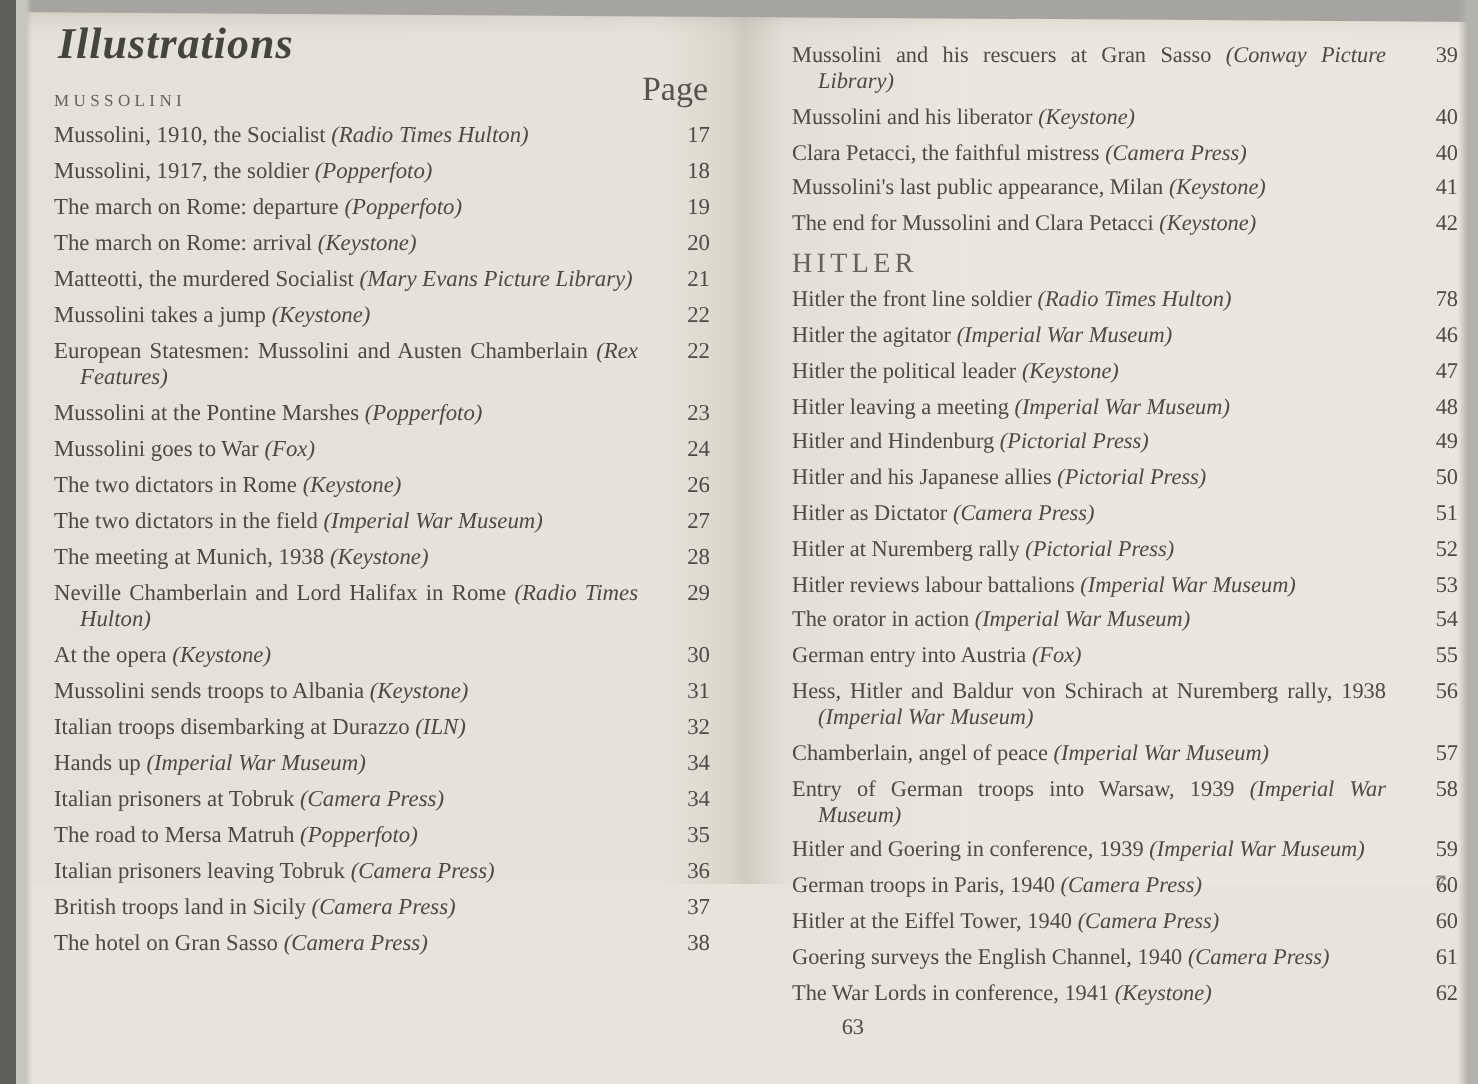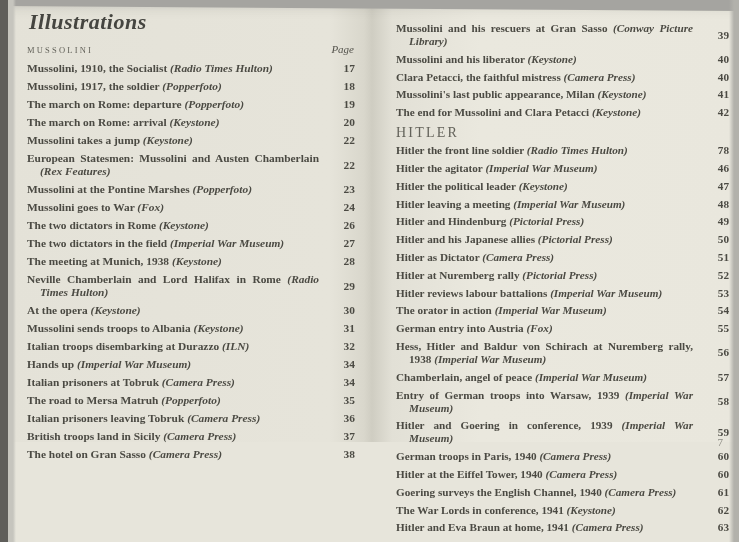--- a/index.html
+++ b/index.html
@@ -44,28 +44,28 @@
     font-style:italic;font-weight:600;
     font-size:22px;line-height:28px;letter-spacing:.5px;color:#454540;
   }
   .sec-row{
     display:flex;justify-content:space-between;align-items:flex-end;
     height:13px;margin-bottom:7px;gap:40px;
   }
   .sec-heading{
     font-size:8.5px;letter-spacing:2.2px;color:#63625a;font-weight:400;
   }
-  .page-label{font-style:italic;font-size:11px;color:#54534c;padding-right:1px;margin-top:16px;}
+  .page-label{font-size:17px;color:#54534c;padding-right:1px;margin-top:16px;}
 
   .sec-heading-right{
     font-size:14px;letter-spacing:2.2px;color:#63625a;
     margin:6px 0 8px 0;height:11px;
   }
 
-  .row{display:flex;align-items:center;margin-bottom:5px;font-weight:bold;}
+  .row{display:flex;align-items:flex-start;margin-bottom:5px;}
   .page-right .row{margin-bottom:4.8px;}
   .etitle{
     flex:1;font-size:11.4px;line-height:13px;
     padding-left:13px;text-indent:-13px;text-align:justify;
   }
   .page-right .etitle{font-size:11.2px;}
   .ecredit{font-style:italic;}
   .enum{
     width:30px;margin-left:6px;flex-shrink:0;
     font-size:11.4px;line-height:13px;text-align:right;
@@ -100,20 +100,24 @@
           </div>
           <div class="row">
             <div class="etitle">The march on Rome: departure <span class="ecredit">(Popperfoto)</span></div>
             <div class="enum">19</div>
           </div>
           <div class="row">
             <div class="etitle">The march on Rome: arrival <span class="ecredit">(Keystone)</span></div>
             <div class="enum">20</div>
           </div>
           <div class="row">
+            <div class="etitle">Matteotti, the murdered Socialist <span class="ecredit">(Mary Evans Picture Library)</span></div>
+            <div class="enum">21</div>
+          </div>
+          <div class="row">
             <div class="etitle">Mussolini takes a jump <span class="ecredit">(Keystone)</span></div>
             <div class="enum">22</div>
           </div>
           <div class="row">
             <div class="etitle">European Statesmen: Mussolini and Austen Chamberlain <span class="ecredit">(Rex Features)</span></div>
             <div class="enum">22</div>
           </div>
           <div class="row">
             <div class="etitle">Mussolini at the Pontine Marshes <span class="ecredit">(Popperfoto)</span></div>
             <div class="enum">23</div>
@@ -272,21 +276,20 @@
           </div>
           <div class="row">
             <div class="etitle">Goering surveys the English Channel, 1940 <span class="ecredit">(Camera Press)</span></div>
             <div class="enum">61</div>
           </div>
           <div class="row">
             <div class="etitle">The War Lords in conference, 1941 <span class="ecredit">(Keystone)</span></div>
             <div class="enum">62</div>
           </div>
           <div class="row">
-            <div class="etitle">Hitler and Eva Braun at home, 1941 <span class="ecredit">(Camera Press)</span></div>
             <div class="enum">63</div>
           </div>
         </div>
       <div class="corner-mark">7</div>
     </div>
 
   </div>
 
   <div class="band-top"></div>
   <div class="band-left"></div>

